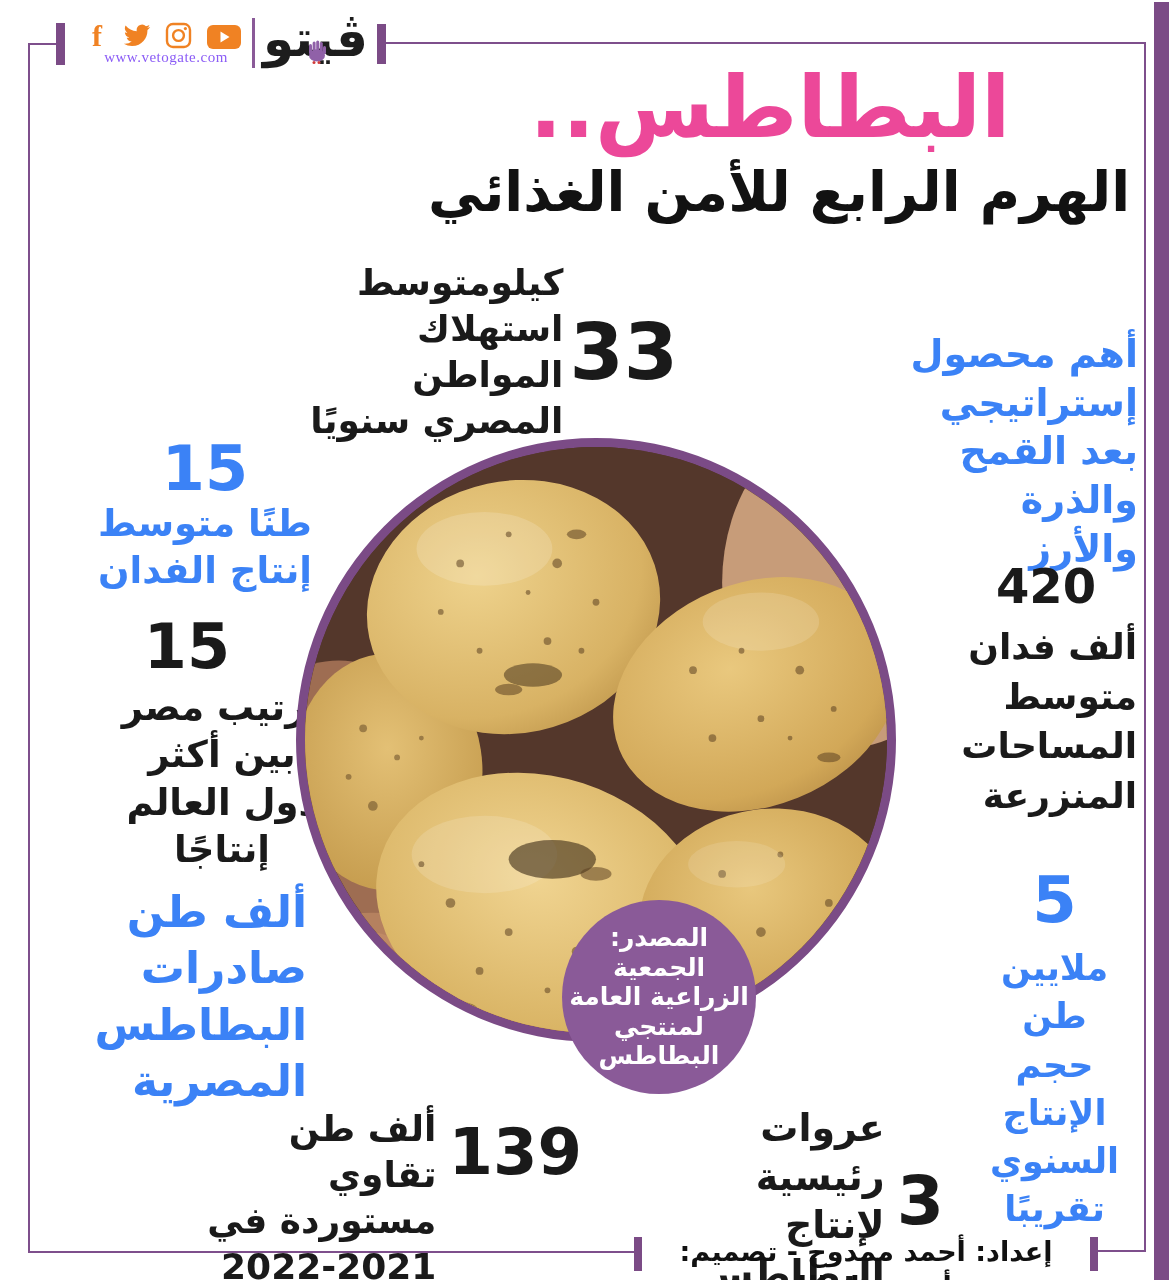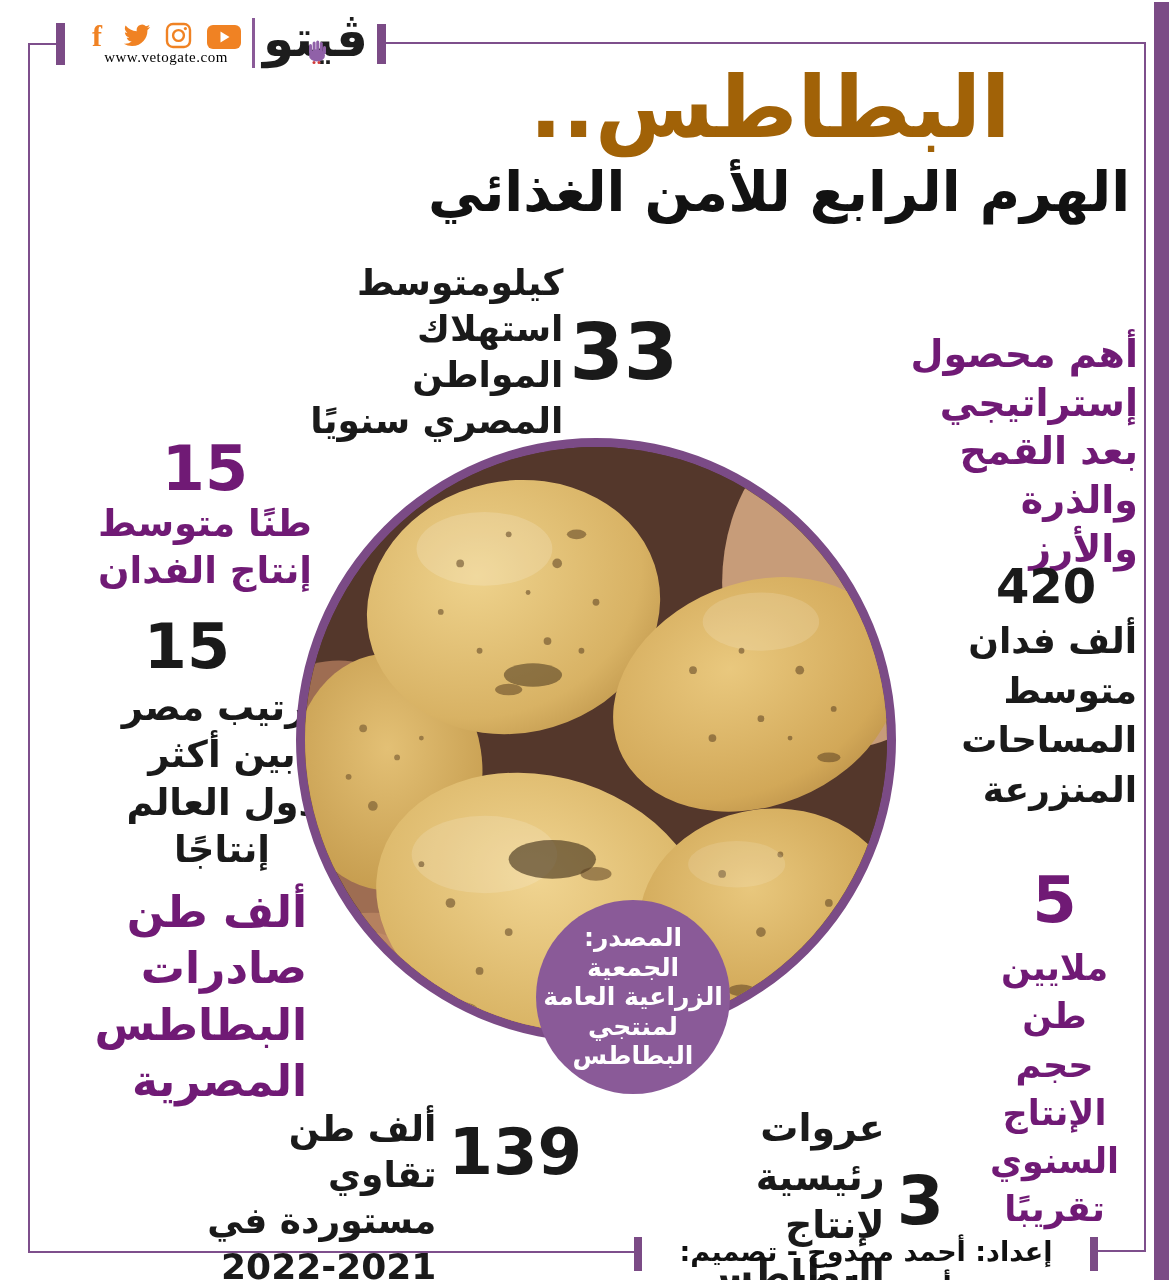--- a/index.html
+++ b/index.html
@@ -8,31 +8,31 @@
     position:relative;width:1169px;height:1280px;background:#ffffff;
     overflow:hidden;margin:0 auto;
     font-family:"DejaVu Sans",sans-serif;
   }
   .abs{position:absolute;}
   .prelines{white-space:pre-line;}
   
   .thinline{background:#7e4f8c;}
   .thickbar{background:#7b4b86;}
   
-  .url{font-family:"Liberation Serif","DejaVu Serif",serif;font-size:15px;color:#000000;letter-spacing:.5px;}
+  .url{font-family:"Liberation Serif","DejaVu Serif",serif;font-size:15px;color:#8b5cf6;letter-spacing:.5px;}
   .logo{font-size:50px;font-weight:bold;color:#1d1d1d;line-height:1;}
   
-  .title{font-size:86px;font-weight:bold;color:#a16207;text-align:center;line-height:1;
+  .title{font-size:86px;font-weight:bold;color:#ec4899;text-align:center;line-height:1;
          text-shadow:0 0 5px #fff,0 0 2px #fff;}
   .subtitle{font-size:55px;font-weight:bold;color:#121212;text-align:right;line-height:1;
          text-shadow:0 0 5px #fff,0 0 2px #fff;}
   
   .num{font-weight:bold;line-height:1;}
   .lbl{font-weight:bold;line-height:1.28;}
-  .purple{color:#701a75;}
+  .purple{color:#3b82f6;}
   .dark{color:#1a1a1a;}
   .statflex{display:flex;align-items:center;}
   
   .source{
     border-radius:50%;background:#8a5a98;color:#ffffff;
     display:flex;align-items:center;justify-content:center;text-align:center;
     font-size:25px;font-weight:bold;line-height:1.18;
   }
   
   .photo{
@@ -131,21 +131,21 @@
   </div>
 
   <div class="abs" style="left:42px;top:880px;width:265px;">
     <div class="lbl purple prelines" dir="rtl" style="font-size:44px;text-align:right;margin-top:4px;">ألف طن  صادرات
 البطاطس
 المصرية</div>
   </div>
 
   <div class="abs" style="left:955px;top:562px;width:182px;">
     <div class="num dark" style="font-size:48px;text-align:center;">420</div>
-    <div class="lbl dark prelines" dir="rtl" style="font-size:36px;text-align:right;margin-top:6px;line-height:1.38;">ألف فدان
+    <div class="lbl dark prelines" dir="rtl" style="font-size:36px;text-align:right;margin-top:12px;line-height:1.38;">ألف فدان
 متوسط
 المساحات
 المنزرعة</div>
   </div>
 
   <div class="abs" style="left:972px;top:868px;width:165px;">
     <div class="num purple" style="font-size:64px;text-align:center;">5</div>
     <div class="lbl purple prelines" dir="rtl" style="font-size:35px;text-align:center;margin-top:12px;line-height:1.38;">ملايين طن
 حجم
 الإنتاج
@@ -279,21 +279,21 @@
         <circle cx="470" cy="500" r="5"></circle>
           <circle cx="520" cy="530" r="3.5"></circle>
           <circle cx="420" cy="520" r="3"></circle>
         <ellipse cx="560" cy="510" rx="12" ry="6"></ellipse>
           <ellipse cx="450" cy="560" rx="14" ry="6"></ellipse>
       </g>
       <ellipse cx="445" cy="430" rx="50" ry="24" fill="#ffffff" opacity="0.12"></ellipse>
     </svg>
   </div>
 
-  <div class="abs source prelines" dir="rtl" style="left:536px;top:900px;width:194px;height:194px;">المصدر:
+  <div class="abs source prelines" dir="rtl" style="left:562px;top:900px;width:194px;height:194px;">المصدر:
 الجمعية
 الزراعية العامة
 لمنتجي
 البطاطس</div>
 
   <div class="abs thickbar" style="left:634px;top:1237px;width:8px;height:34px;"></div>
   <div class="abs footer" dir="rtl" style="left:648px;top:1234px;width:436px;">إعداد: أحمد ممدوح -  تصميم: أحمد جاد الله</div>
   <div class="abs thickbar" style="left:1090px;top:1237px;width:8px;height:34px;"></div>
   <div class="abs thinline" style="left:1098px;top:1250px;width:46px;height:2px;"></div>
 

